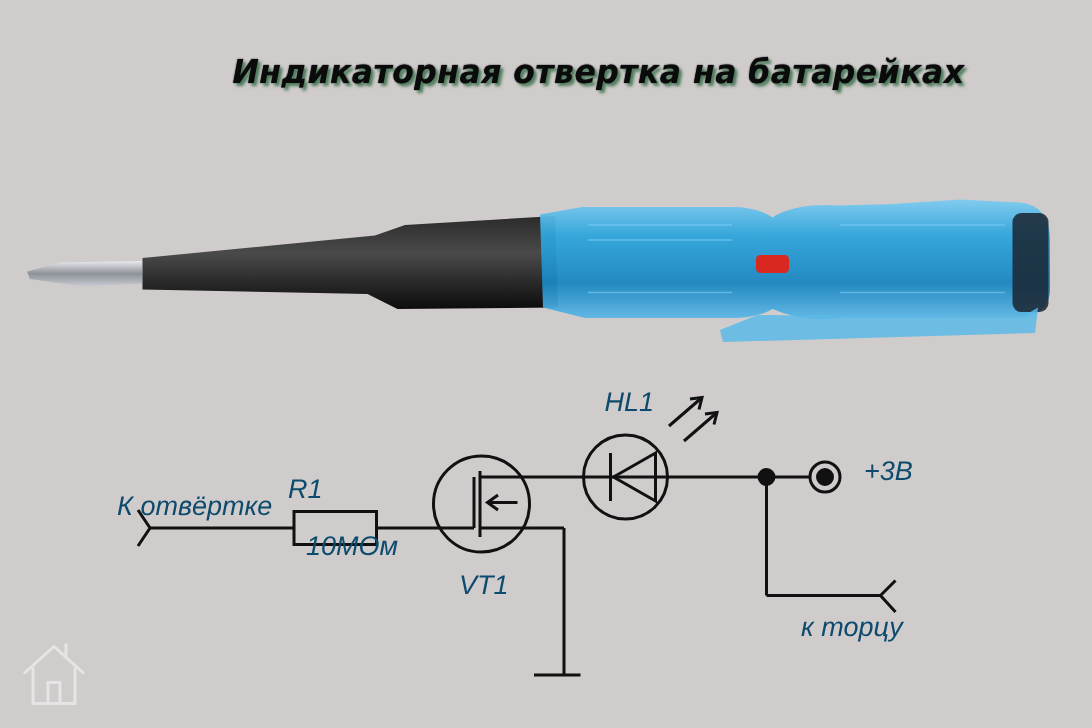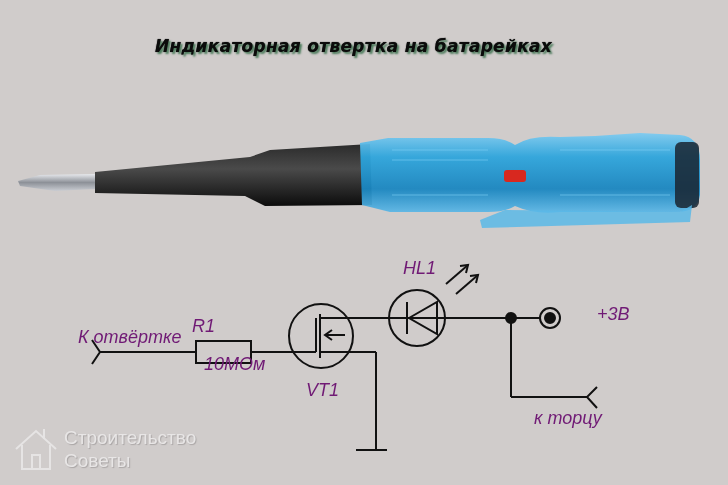--- a/index.html
+++ b/index.html
@@ -1,20 +1,20 @@
 <!DOCTYPE html>
 <html><head>
 <meta charset="utf-8">
 <style>
   html, body { margin: 0; padding: 0; }
   body { width: 728px; height: 485px; background: #d0cccb; position: relative; overflow: hidden; font-family: "Liberation Sans", sans-serif; }
-  .title { position: absolute; left: 155px; top: 36px; font-family: "DejaVu Sans", sans-serif; font-weight: bold; font-style: italic; font-size: 17px; color: #0b0b0b; letter-spacing: 0.3px; text-shadow: 2px 2px 2px #4a7a5a, 0 0 1px #000; transform: scaleY(1.05); }
+  .title { position: absolute; left: 155px; top: 36px; font-family: "DejaVu Sans", sans-serif; font-weight: bold; font-style: italic; font-size: 21px; color: #0b0b0b; letter-spacing: 0.3px; text-shadow: 2px 2px 2px #4a7a5a, 0 0 1px #000; transform: scaleY(1.05); }
   .photo { position: absolute; left: 0; top: 0; }
   .schem { position: absolute; left: 0; top: 0; }
-  .lbl { position: absolute; font-style: italic; font-size: 18px; color: #701a75; white-space: nowrap; }
+  .lbl { position: absolute; font-style: italic; font-size: 18px; color: #0c4a6e; white-space: nowrap; }
   .watermark { position: absolute; left: 12px; top: 425px; width: 200px; height: 50px; }
   .wm-text { position: absolute; left: 52px; font-size: 19px; color: #e8e6e6; text-shadow: 1px 1px 1px #a9a5a5; white-space: nowrap; }
 </style>
 </head>
 <body>
 
 <svg class="photo" width="728" height="485" viewBox="0 0 728 485">
   <defs>
     <linearGradient id="tipG" x1="0" y1="0" x2="0" y2="1">
       <stop offset="0" stop-color="#e8eaee"></stop>
@@ -94,27 +94,25 @@
   <line x1="511" y1="318" x2="511" y2="397"></line>
   <line x1="511" y1="397" x2="587" y2="397"></line>
   <polyline points="597,387 587,397 597,408"></polyline>
 </svg>
 
 <div class="lbl" style="left:78px; top:315px;margin-top:12px;">К отвёртке</div>
 <div class="lbl" style="left:192px; top:316px;">R1</div>
 <div class="lbl" style="left:204px; top:354px;">10МОм</div>
 <div class="lbl" style="left:306px; top:380px;text-align:center;">VT1</div>
 <div class="lbl" style="left:403px; top:258px;">HL1</div>
-<div class="lbl" style="left:576px; top:304px;margin-left:21px;">+3В</div>
+<div class="lbl" style="left:576px; top:304px;">+3В</div>
 <div class="lbl" style="left:534px; top:360px;margin-top:48px;">к торцу</div>
 
 <div class="watermark">
   <svg width="50" height="50" viewBox="0 0 50 50" style="position:absolute;left:0;top:0">
     <g fill="none" stroke="#e6e4e4" stroke-width="2">
       <path d="M4,24 L24,6 L44,24"></path>
       <path d="M10,20 L10,44 L38,44 L38,20"></path>
       <rect x="20" y="30" width="8" height="14"></rect>
       <line x1="32" y1="4" x2="32" y2="14"></line>
     </g>
   </svg>
-  <div class="wm-text" style="top:2px;">Строительство</div>
-  <div class="wm-text" style="top:25px;">Советы</div>
 </div>
 
 </body></html>

